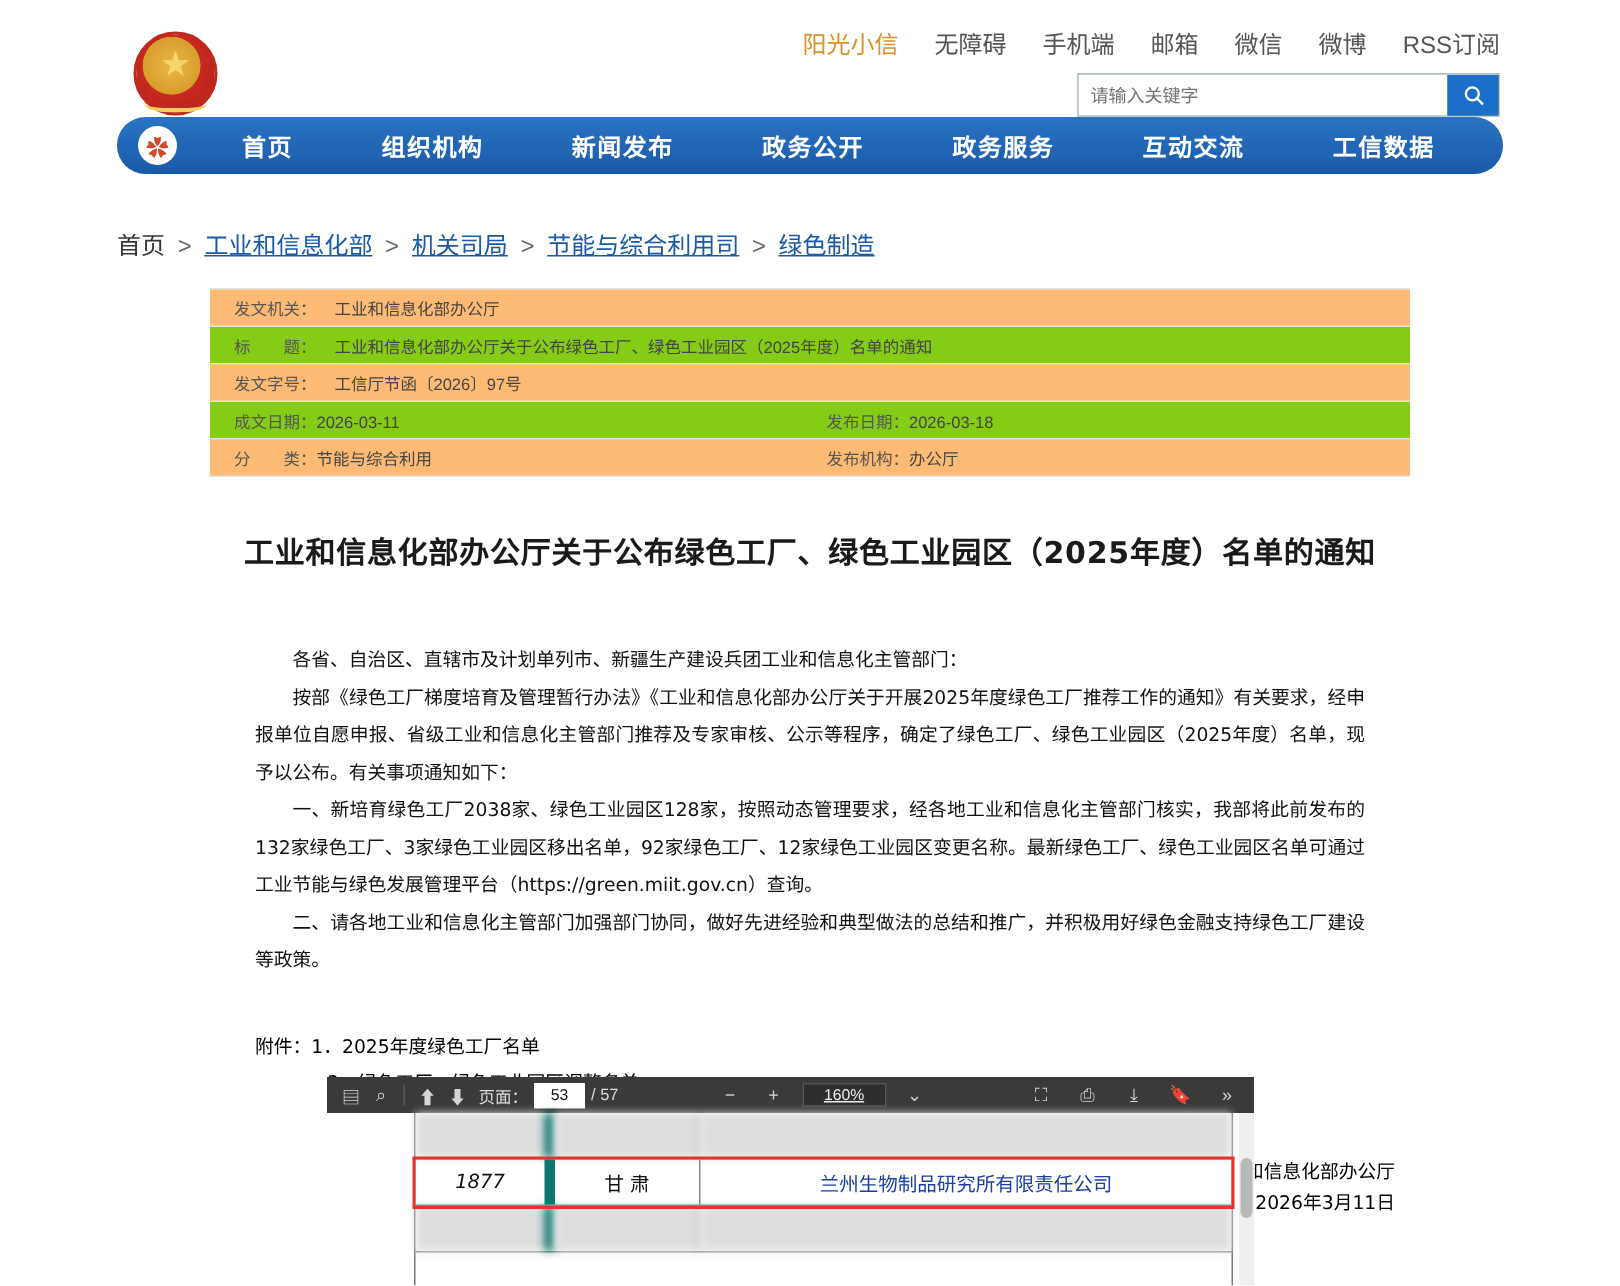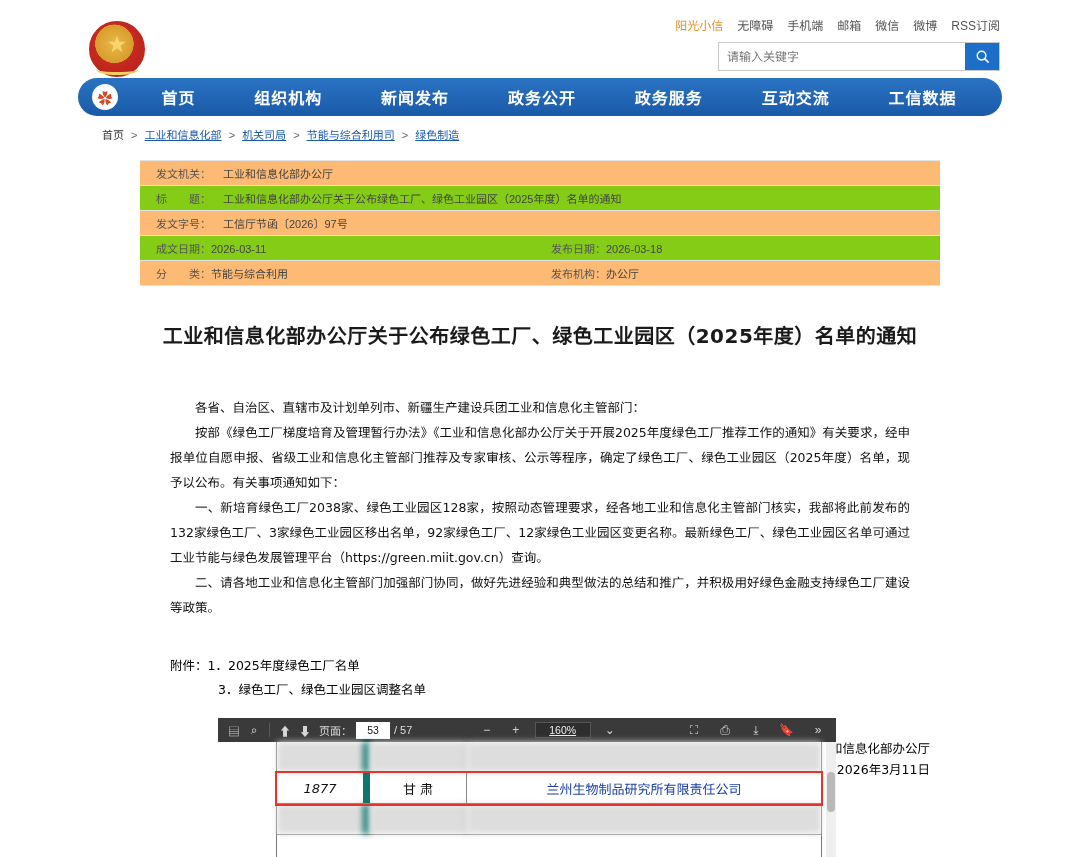--- a/index.html
+++ b/index.html
@@ -81,22 +81,22 @@
   .header-right {
     position: absolute;
     right: 80px;
     top: 16px;
     width: 282px;
   }
   .util-links {
     display: flex;
     align-items: center;
     justify-content: flex-end;
-    gap: 14px;
-    font-size: 12px;
+    gap: 24px;
+    font-size: 16px;
     color: #555;
     white-space: nowrap;
   }
   .util-links .dot {
     width: 8px; height: 8px;
     border-radius: 50%;
     background: #3b7ad1;
     display: inline-block;
     margin-right: 2px;
   }
@@ -166,23 +166,24 @@
     font-size: 16px;
     font-weight: bold;
     color: #fff;
     cursor: pointer;
     letter-spacing: 1px;
     font-family: "DejaVu Sans", "Liberation Sans", sans-serif;
   }
 
   
   .breadcrumb {
-    padding: 10px 0 0 102px;
-    font-size: 11px;
+    padding: 10px 0 0 78px;
+    font-size: 16px;
     color: #333;
+    margin-top: 24px;
   }
   .breadcrumb a {
     color: #1a5aa8;
     text-decoration: underline;
   }
   .breadcrumb .sep { color: #666; margin: 0 4px; }
 
   
   .meta-wrap {
     margin: 18px 140px 0 140px;

